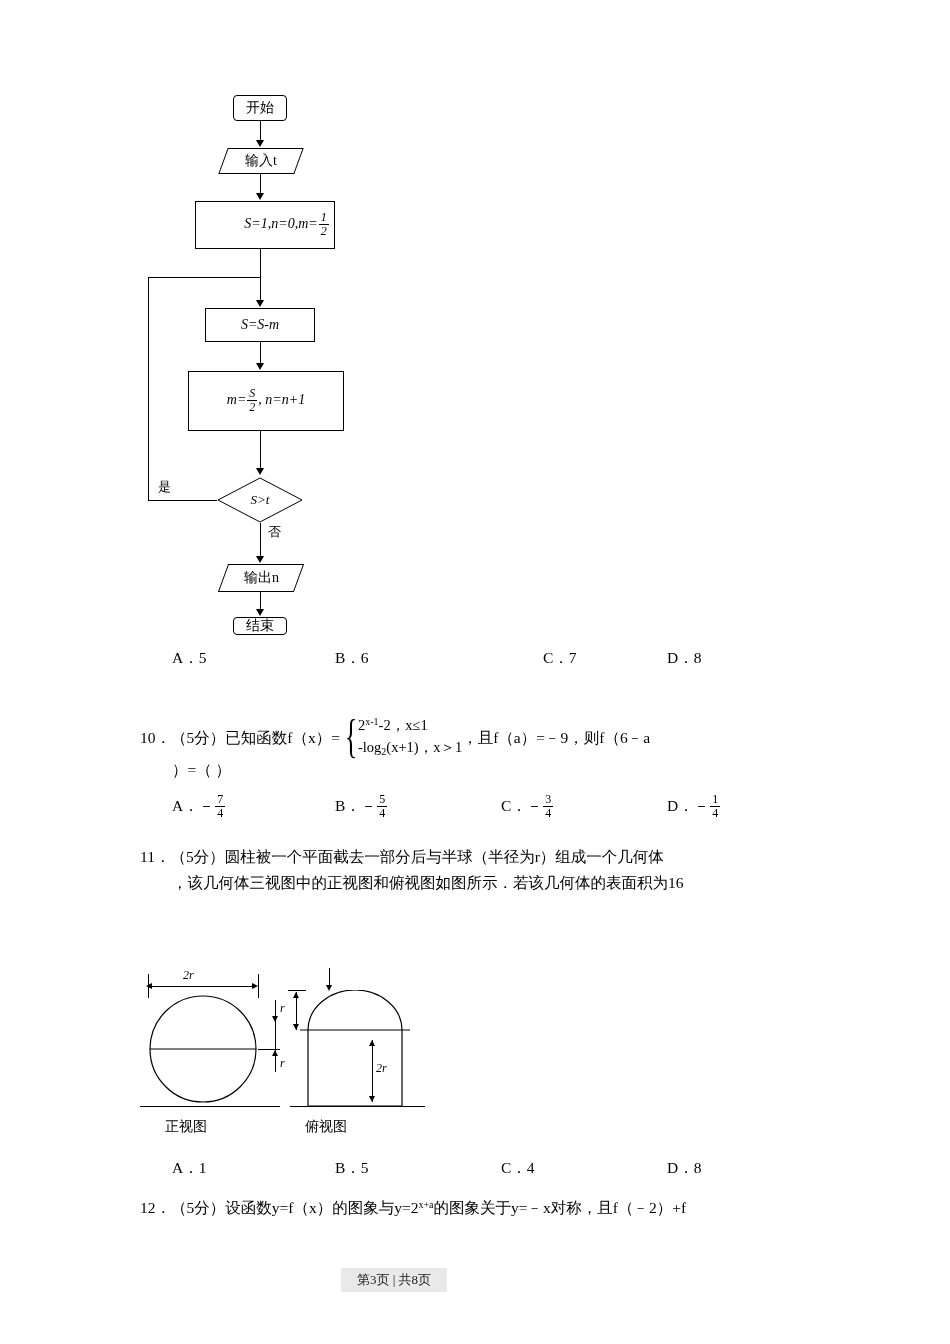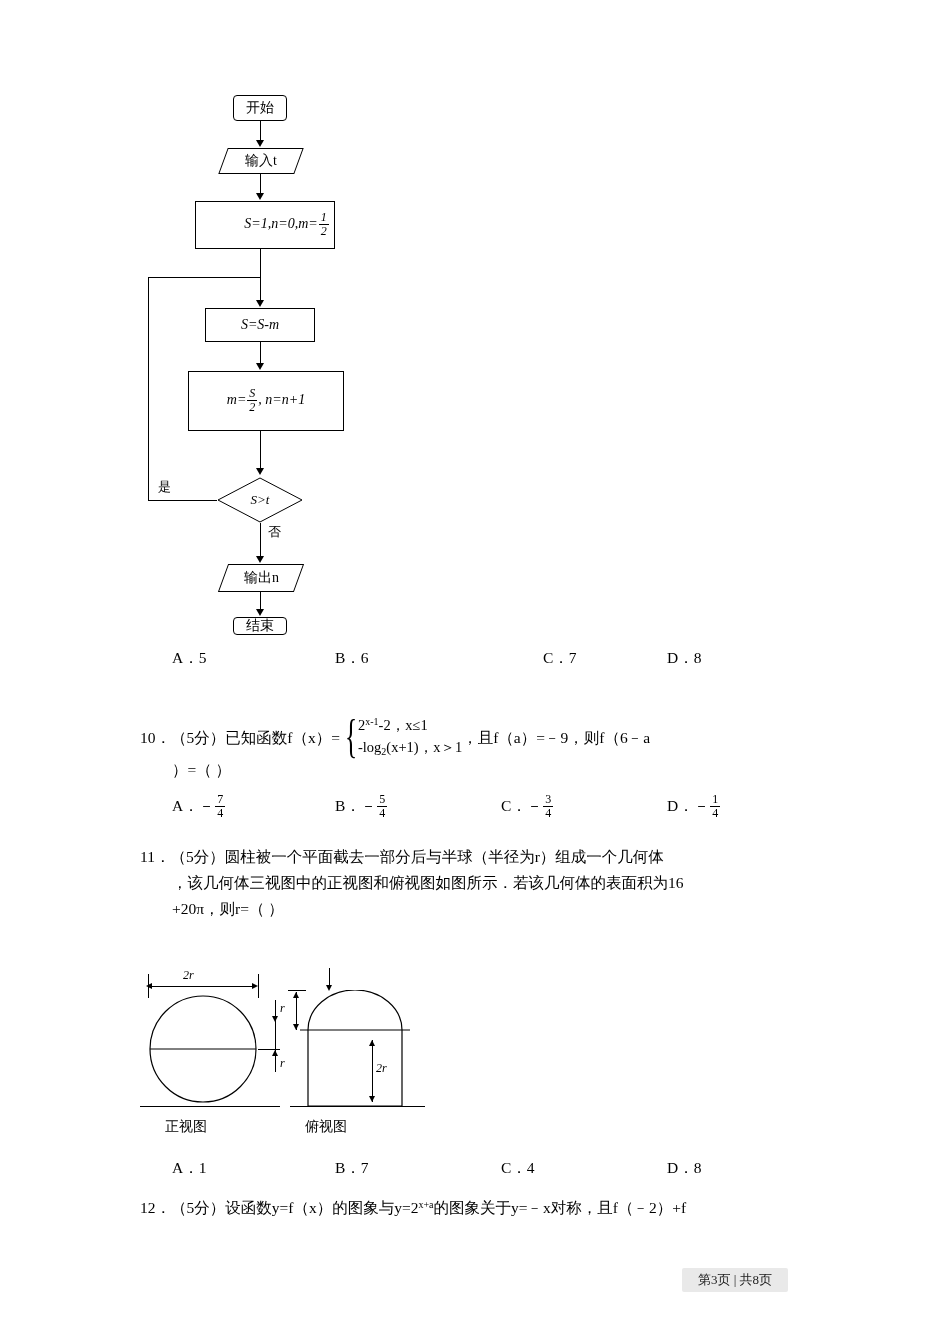--- a/index.html
+++ b/index.html
@@ -166,21 +166,21 @@
   }
   .flabel{position:absolute;font-size:12px;font-style:italic;}
   .fcaption{position:absolute;font-size:14px;font-style:normal;}
 
   
   .footer{
     position:absolute;
     left:0;
     top:1268px;
     width:788px;
-    text-align:right;
+    text-align:center;
     font-size:13px;
     color:#333;
   }
   .footer .pill{
     display:inline-block;
     background:#e9e9e9;
     padding:3px 16px;
     border-radius:2px;
     color:#222;
   }
@@ -283,23 +283,20 @@
     </span>
   </div>
 
   <div class="txt" style="left:140px;top:844px;width:720px;">
     <div>
       <span class="q-num">11．</span><span>（5分）</span><span>圆柱被一个平面截去一部分后与半球（半径为r）组成一个几何体</span>
     </div>
     <div style="margin-left:32px;">
       <span>，该几何体三视图中的正视图和俯视图如图所示．若该几何体的表面积为16</span>
     </div>
-    <div style="margin-left:32px;">
-      <span>+20π，则r=（      ）</span>
-    </div>
   </div>
 
   <div class="figure">
 
     <svg style="position:absolute;left:28px;top:26px;width:110px;height:110px;" viewBox="0 0 110 110">
       <circle cx="55" cy="55" r="53" fill="#fff" stroke="#000" stroke-width="1.2"></circle>
       <line x1="2" y1="55" x2="108" y2="55" stroke="#000" stroke-width="1"></line>
     </svg>
 
     <div class="fline" style="left:28px;top:6px;width:1px;height:24px;"></div>
@@ -338,21 +335,21 @@
     <div class="farrow-up" style="left:248.5px;top:72px;"></div>
     <div class="farrow-down" style="left:248.5px;top:128px;"></div>
     <div class="flabel" style="left:256px;top:93px;">2r</div>
 
     <div class="fline" style="left:170px;top:138px;width:135px;height:1px;"></div>
     <div class="fcaption" style="left:185px;top:150px;">俯视图</div>
   </div>
 
   <div class="opts" style="top:1158px;height:24px;">
     <span class="op" style="left:0px;">A．1</span>
-    <span class="op" style="left:163px;">B．7</span>
+    <span class="op" style="left:163px;">B．5</span>
     <span class="op" style="left:329px;font-family:Liberation Serif, serif;">C．4</span>
     <span class="op" style="left:495px;">D．8</span>
   </div>
 
   <div class="txt" style="left:140px;top:1192px;width:720px;">
     <span class="q-num">12．</span><span>（5分）</span><span>设函数y=f（x）的图象与y=2</span><span class="sup">x+a</span><span>的图象关于y=﹣x对称，且f（﹣2）+f</span>
   </div>
 
   <div class="footer">
     <span class="pill">第3页 | 共8页</span>

